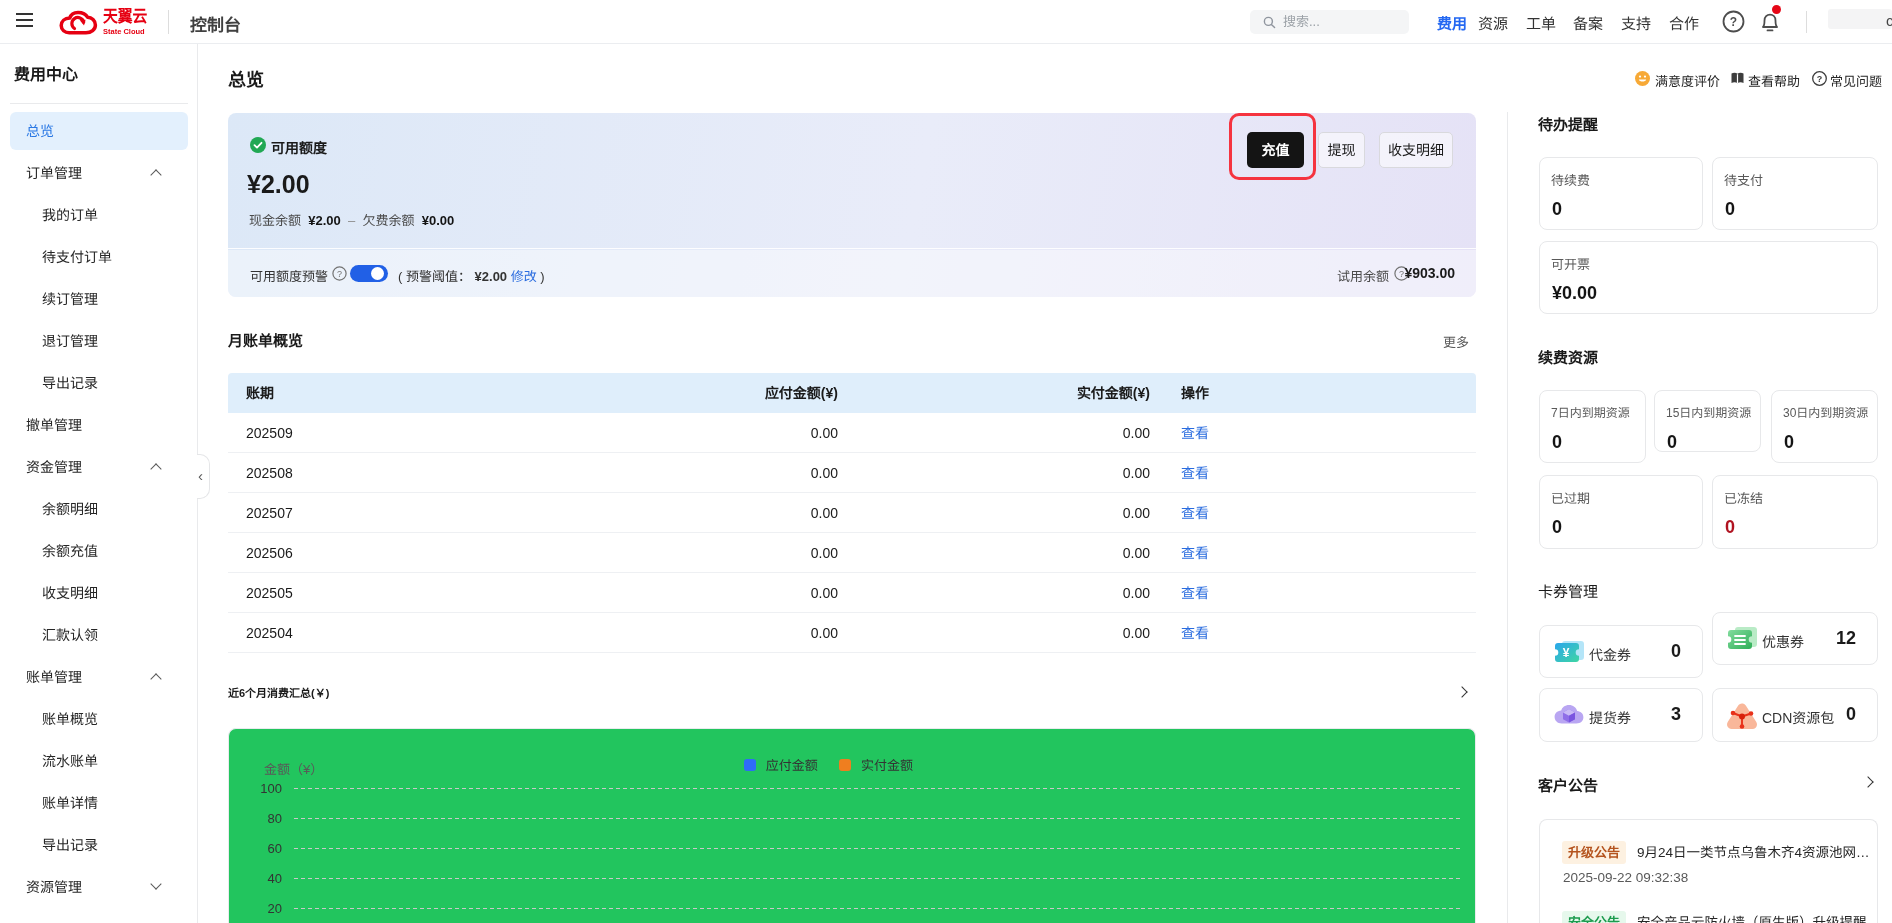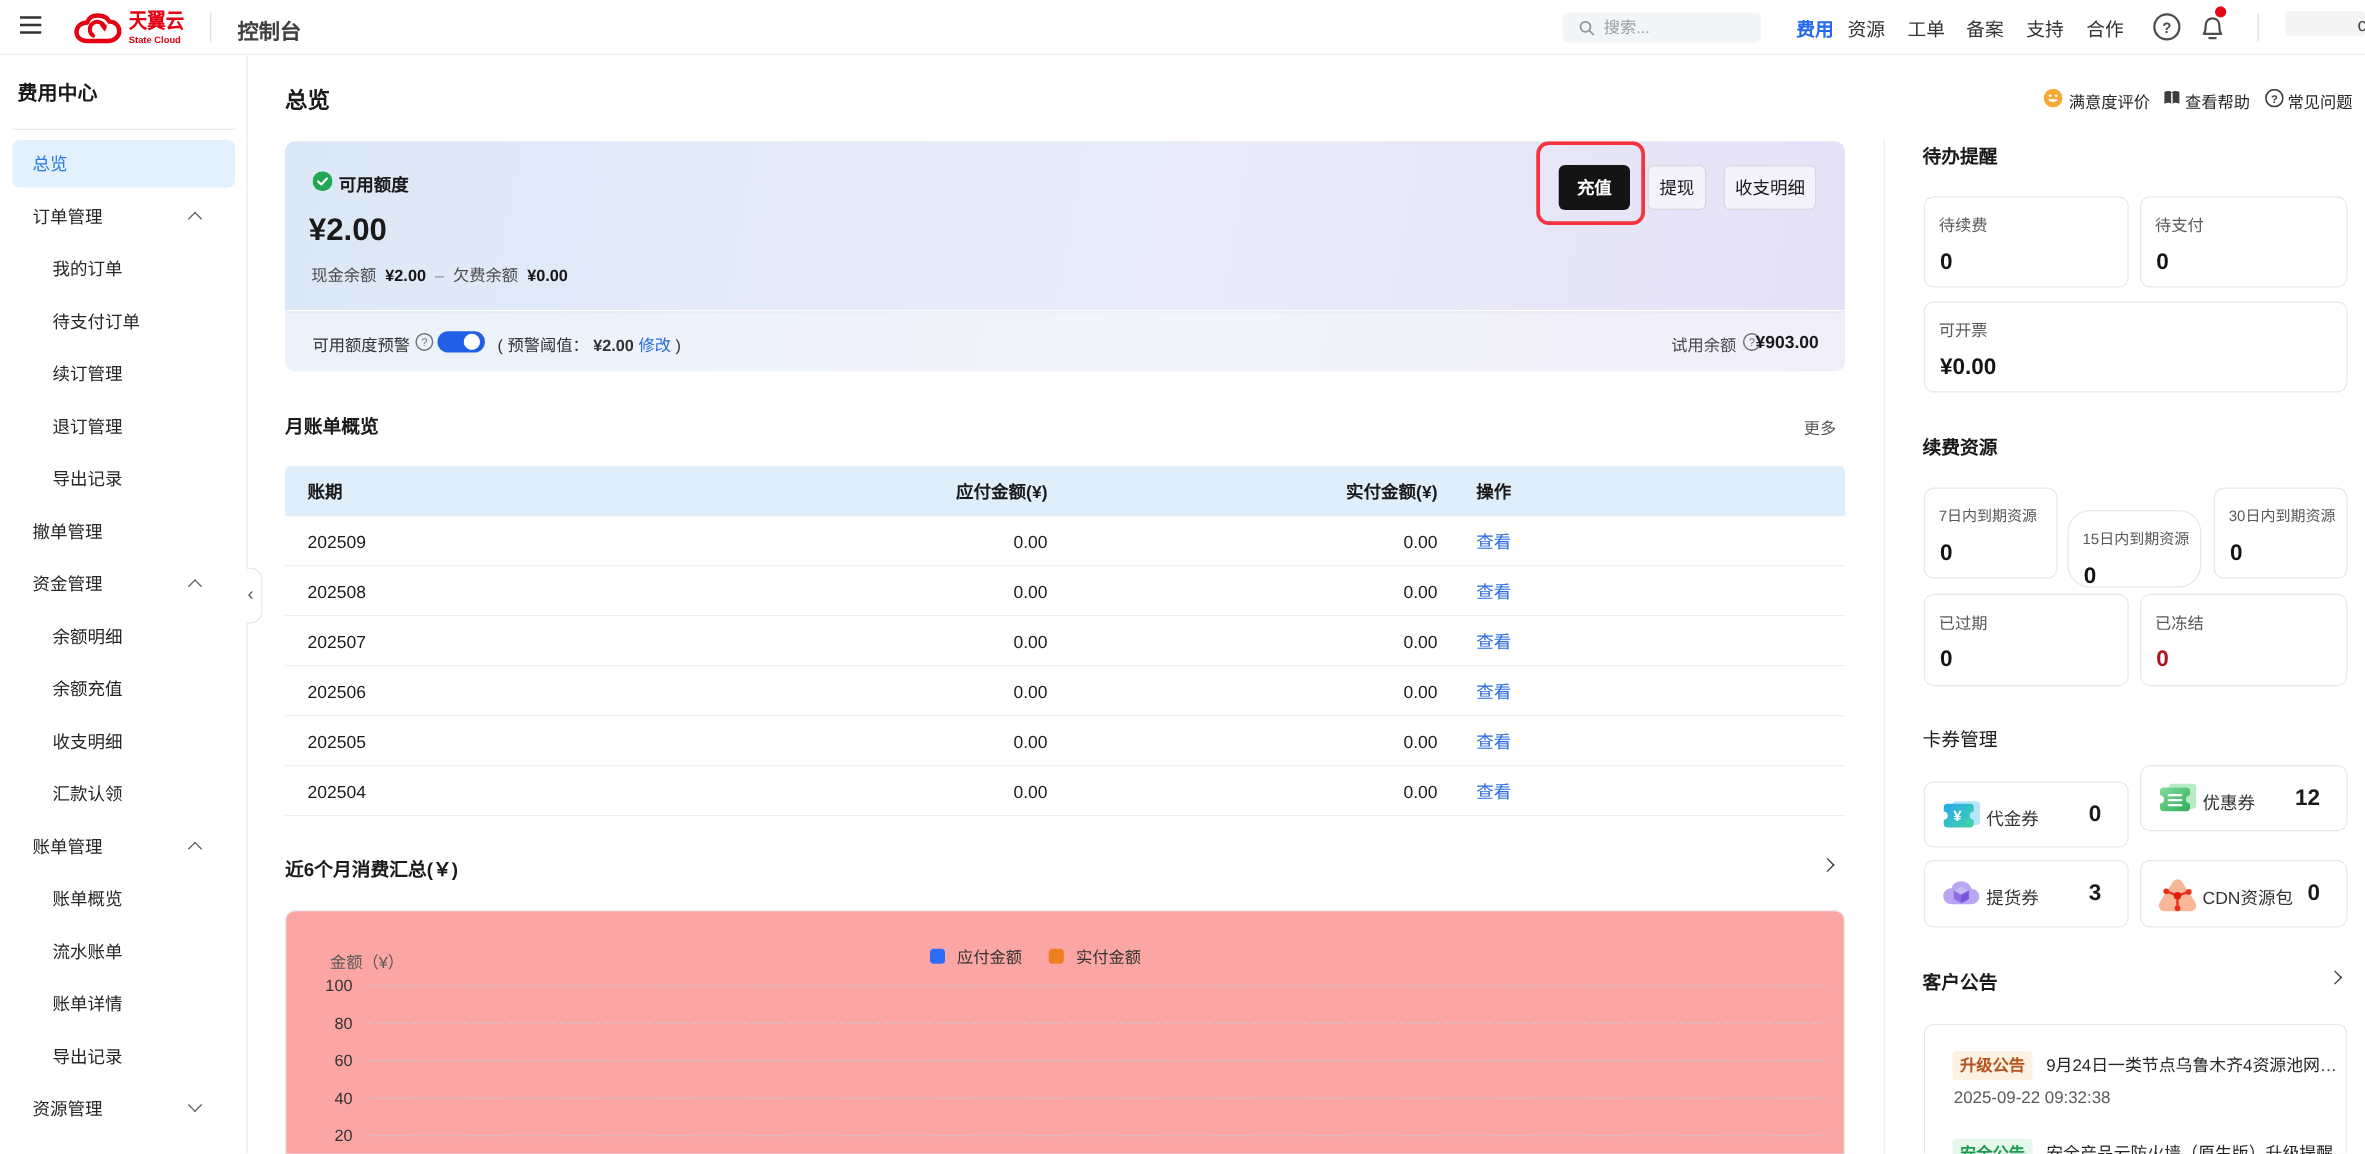--- a/index.html
+++ b/index.html
@@ -58,25 +58,25 @@
 #tbl-more { position:absolute; left:1443px; top:332px; font-size:13px; color:#595959; }
 #bill-tbl { position:absolute; left:228px; top:373px; width:1248px; }
 .trow { position:relative; height:40px; line-height:40px; font-size:14px; border-bottom:1px solid #eef0f3; }
 .trow.head { background:#dfeefb; border-bottom:none; border-radius:4px 4px 0 0; font-weight:bold; }
 .c1 { position:absolute; left:18px; }
 .c2 { position:absolute; left:380px; width:230px; text-align:right; }
 .c3 { position:absolute; left:692px; width:230px; text-align:right; }
 .c4 { position:absolute; left:953px; }
 .trow a { color:#2a6cdf; text-decoration:none; }
 
-#chart-title { position:absolute; left:228px; top:684px; font-size:15px; font-weight:bold; }
+#chart-title { position:absolute; left:228px; top:684px; font-size:11px; font-weight:bold; }
 #chart-arrow { position:absolute; left:1458px; top:688px; width:8px; height:8px; border-right:1.6px solid #333;
   border-top:1.6px solid #333; transform:rotate(45deg); }
 #chart-card { position:absolute; left:228px; top:728px; width:1248px; height:195px;
-  border:1px solid #e9ebee; border-radius:8px 8px 0 0; border-bottom:none; background:#fca5a5; }
+  border:1px solid #e9ebee; border-radius:8px 8px 0 0; border-bottom:none; background:#22c55e; }
 </style>
 </head>
 <body>
 <div id="topbar">
   <div id="burger">
       <span style="top:0"></span>
       <span style="top:6px"></span>
       <span style="top:12px"></span>
     </div>
   <svg style="position:absolute;left:57px;top:8px" width="43" height="28" viewBox="0 0 43 28">
@@ -282,21 +282,21 @@
   <div class="rcard" style="left:2px;top:129px;width:339px;height:73px;">
     <div class="rlab">可开票</div>
       <div class="rval">¥0.00</div>
   </div>
 
   <div style="position:absolute;left:1px;top:234px;font-size:15px;font-weight:bold;">续费资源</div>
   <div class="rcard" style="left:2px;top:278px;width:107px;height:73px;">
     <div class="rlab" style="font-size:12px;">7日内到期资源</div>
       <div class="rval">0</div>
   </div>
-  <div class="rcard" style="left:117px;top:296px;width:107px;height:62px;border-radius:18px;">
+  <div class="rcard" style="left:117px;top:278px;width:107px;height:62px;">
     <div class="rlab" style="font-size:12px;">15日内到期资源</div>
       <div class="rval">0</div>
   </div>
   <div class="rcard" style="left:234px;top:278px;width:107px;height:73px;">
     <div class="rlab" style="font-size:12px;">30日内到期资源</div>
       <div class="rval">0</div>
   </div>
   <div class="rcard" style="left:2px;top:363px;width:164px;height:74px;">
     <div class="rlab">已过期</div>
       <div class="rval">0</div>

